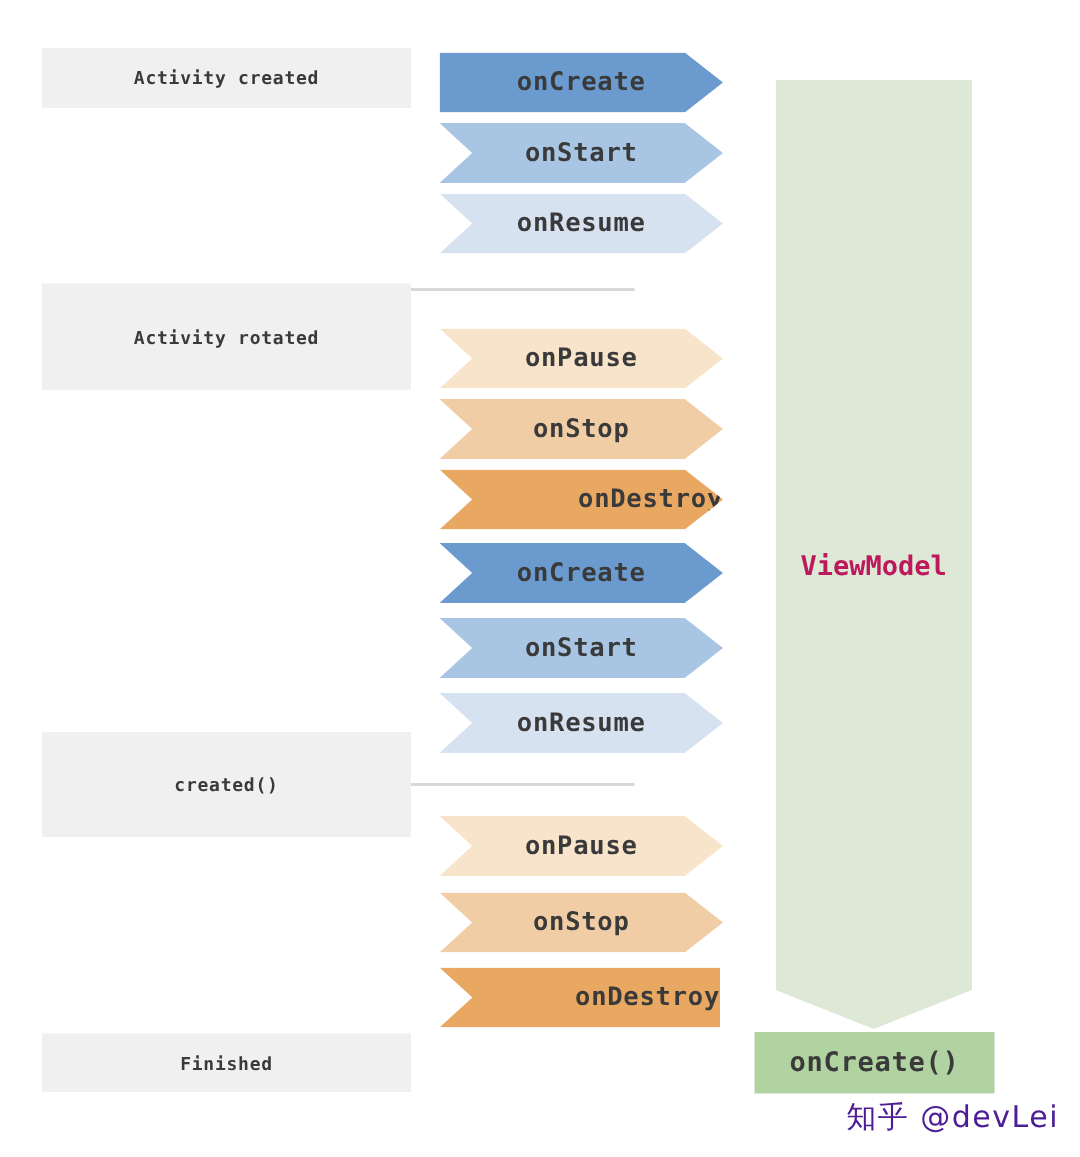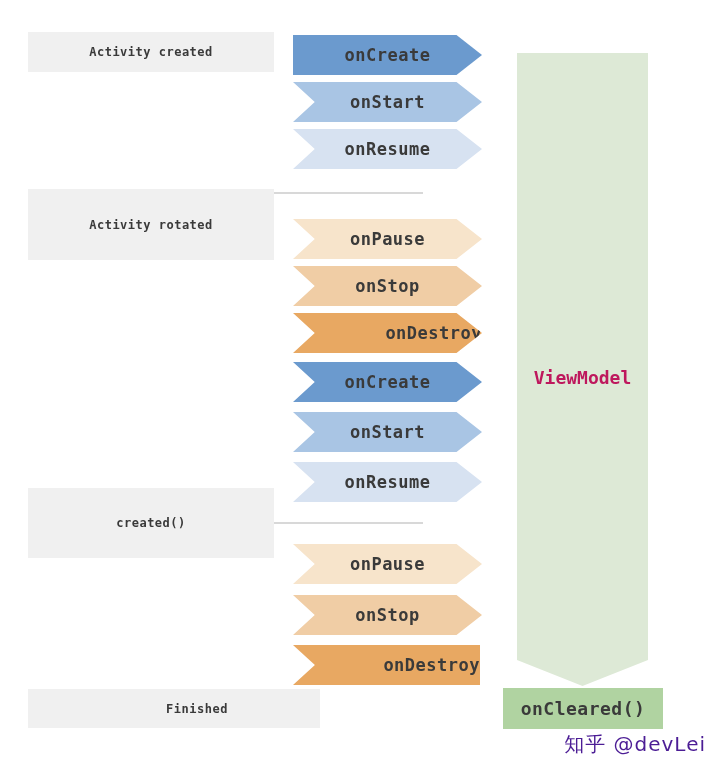--- a/index.html
+++ b/index.html
@@ -9,21 +9,21 @@
   }
   
   .stage-box{
     position:absolute;left:28px;width:246px;background:#f0f0f0;
     display:flex;align-items:center;justify-content:center;
     font-size:12px;font-weight:bold;letter-spacing:0.5px;
   }
   .stage-1{top:32px;height:40px;}
   .stage-2{top:169px;height:71px;margin-top:20px;}
   .stage-3{top:488px;height:70px;}
-  .stage-4{top:689px;height:39px;padding-left:46px;}
+  .stage-4{top:689px;height:39px;}
   
   .connector{position:absolute;left:274px;width:149px;height:2px;background:#d8d8d8;}
   .connector-1{top:192px;}
   .connector-2{top:522px;}
   
   .arrow{
     position:absolute;left:293px;width:189px;height:40px;
     display:flex;align-items:center;justify-content:center;
     font-size:17px;font-weight:bold;letter-spacing:0.5px;
   }
@@ -118,18 +118,18 @@
     <span>onDestroy</span>
   </div>
 
   <div class="scope-arrow">
     <div class="scope-text">
       <span>ViewModel</span>
     </div>
   </div>
 
   <div class="cleared-box">
-    <span>onCleared()</span>
+    <span>onCreate()</span>
   </div>
 
   <div class="watermark">知乎 @devLei</div>
 
 </div>
 
 </body></html>

